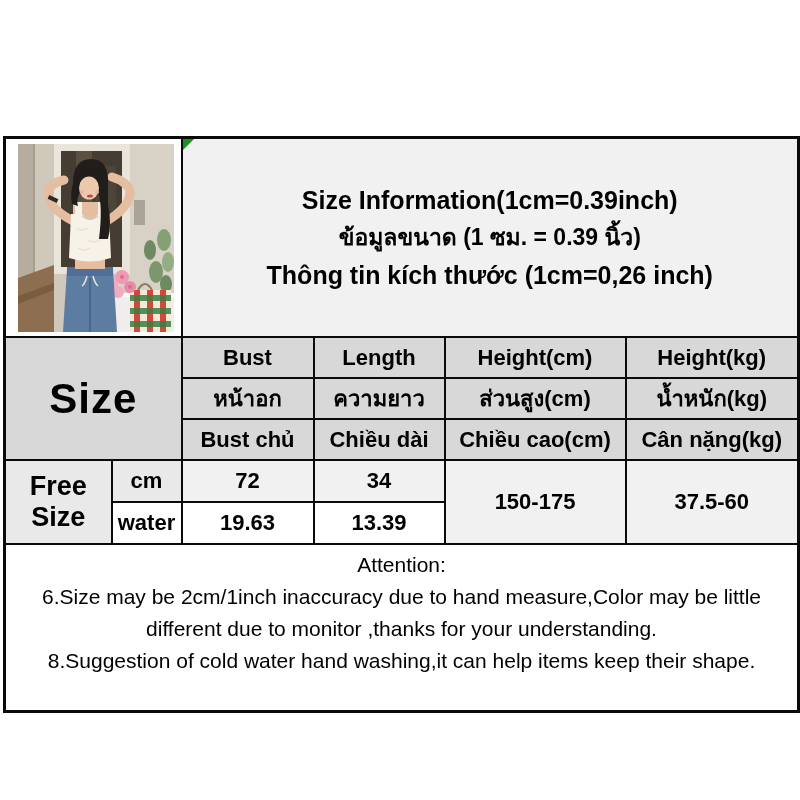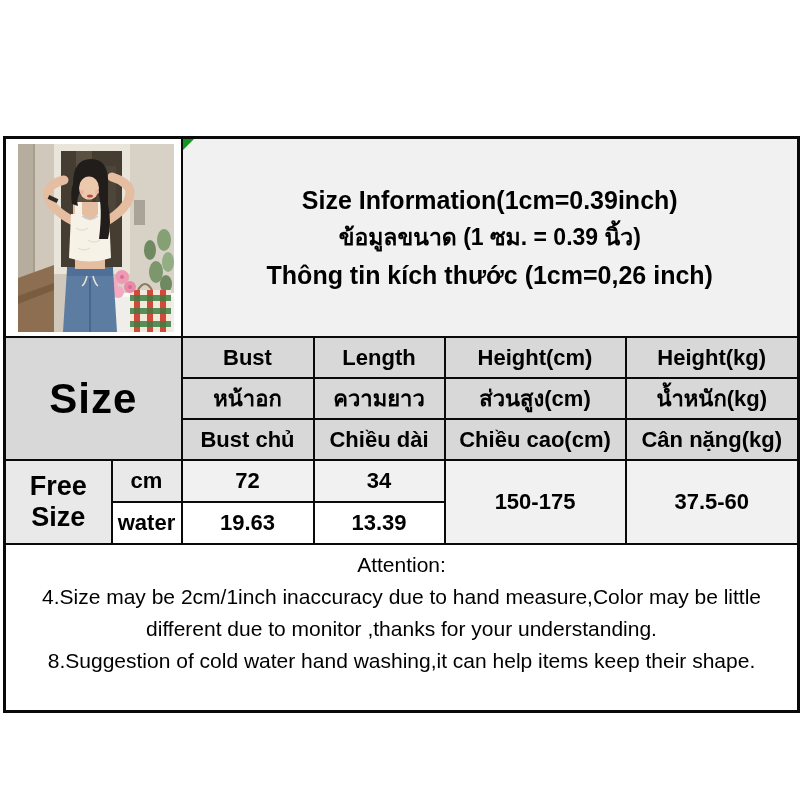--- a/index.html
+++ b/index.html
@@ -186,19 +186,19 @@
 
     <tr class="r-data">
       <td class="bg-white unit">water</td>
       <td class="bg-white val">19.63</td>
       <td class="bg-white val">13.39</td>
     </tr>
 
     <tr class="r-att">
       <td class="att-cell" colspan="6">
         <div>Attention:</div>
-        <div>4.Size may be 2cm/1inch inaccuracy due to hand measure,Color may be little different due to monitor ,thanks for your understanding.</div>
+        <div>6.Size may be 2cm/1inch inaccuracy due to hand measure,Color may be little different due to monitor ,thanks for your understanding.</div>
         <div>8.Suggestion of cold water hand washing,it can help items keep their shape.</div>
       </td>
     </tr>
   </tbody>
     </table>
 </div>
 
 </body></html>

